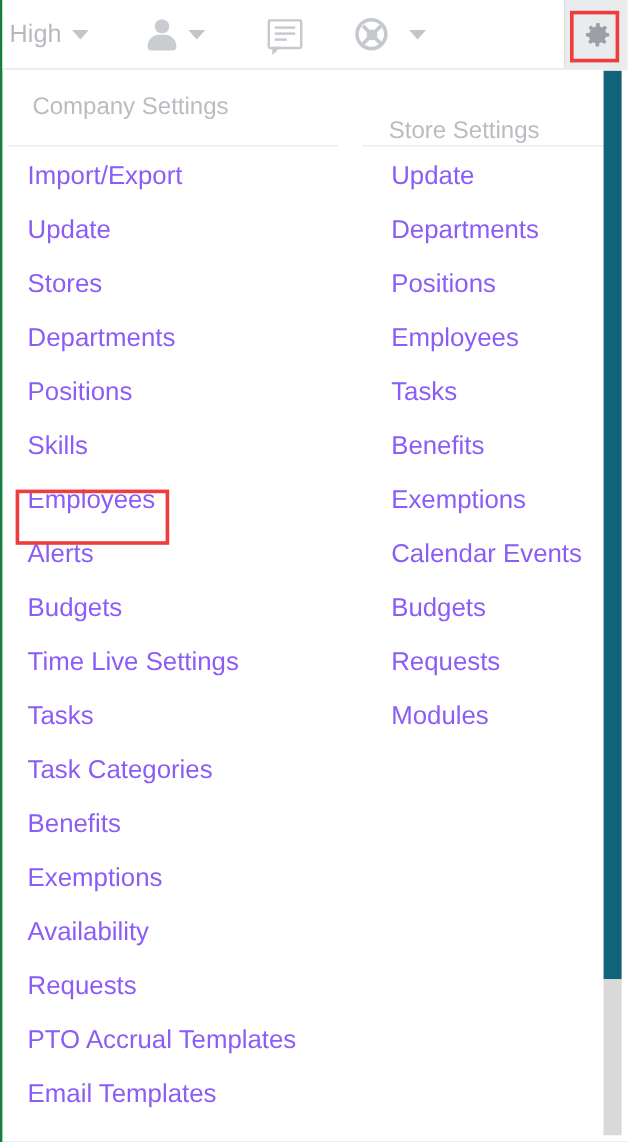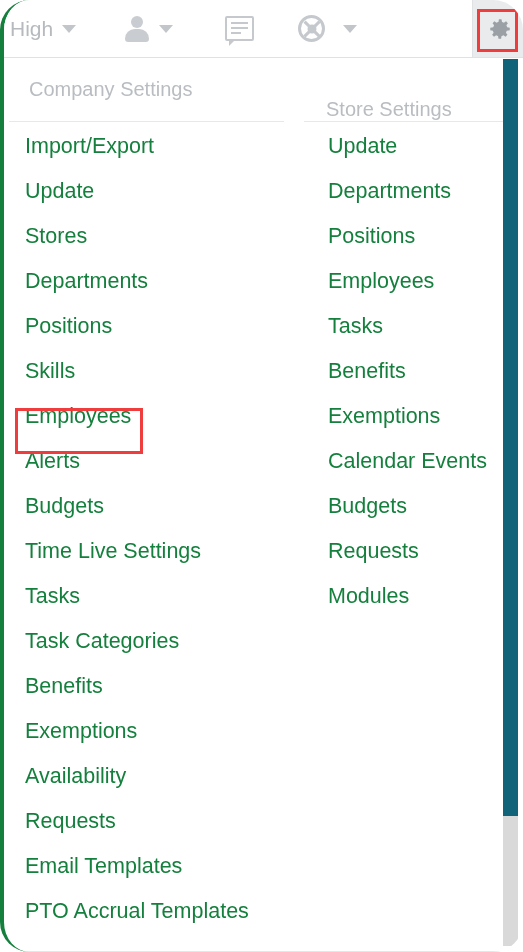--- a/index.html
+++ b/index.html
@@ -13,23 +13,22 @@
     overflow: hidden;
     font-family: "Liberation Sans", sans-serif;
     -webkit-font-smoothing: antialiased;
   }
   #app {
     position: relative;
     width: 523px;
     height: 952px;
     background: #ffffff;
     box-sizing: border-box;
-    border-left: 4px solid #15803d;
+    border-left: 2px solid #15803d;
     overflow: hidden;
-    border-radius: 30px;
   }
 
   
   .topbar {
     position: absolute;
     left: 0; top: 0;
     width: 523px;
     height: 58px;
     background: #ffffff;
     border-bottom: 1px solid #dfe2e5;
@@ -172,21 +171,21 @@
   
   .menu-col {
     position: absolute;
     top: 124px;
   }
   .menu-col.left  { left: 0;   width: 290px; }
   .menu-col.right { left: 300px; width: 205px; }
   .menu-item {
     height: 45px;
     line-height: 45px;
-    color: #15803d;
+    color: #8b5cf6;
     font-size: 21.5px;
     white-space: nowrap;
     user-select: none;
     cursor: pointer;
   }
   .menu-col.left  .menu-item { padding-left: 21px; }
   .menu-col.right .menu-item { padding-left: 24px; }
 
   .item-highlight {
     position: absolute;
@@ -295,22 +294,22 @@
     <div class="menu-item">Employees</div>
     <div class="menu-item">Alerts</div>
     <div class="menu-item">Budgets</div>
     <div class="menu-item">Time Live Settings</div>
     <div class="menu-item">Tasks</div>
     <div class="menu-item">Task Categories</div>
     <div class="menu-item">Benefits</div>
     <div class="menu-item">Exemptions</div>
     <div class="menu-item">Availability</div>
     <div class="menu-item">Requests</div>
+    <div class="menu-item">PTO Accrual Templates</div>
     <div class="menu-item">Email Templates</div>
-    <div class="menu-item">PTO Accrual Templates</div>
   </div>
   <div class="item-highlight"></div>
 
   <div class="menu-col right">
     <div class="menu-item">Update</div>
     <div class="menu-item">Departments</div>
     <div class="menu-item">Positions</div>
     <div class="menu-item">Employees</div>
     <div class="menu-item">Tasks</div>
     <div class="menu-item">Benefits</div>

